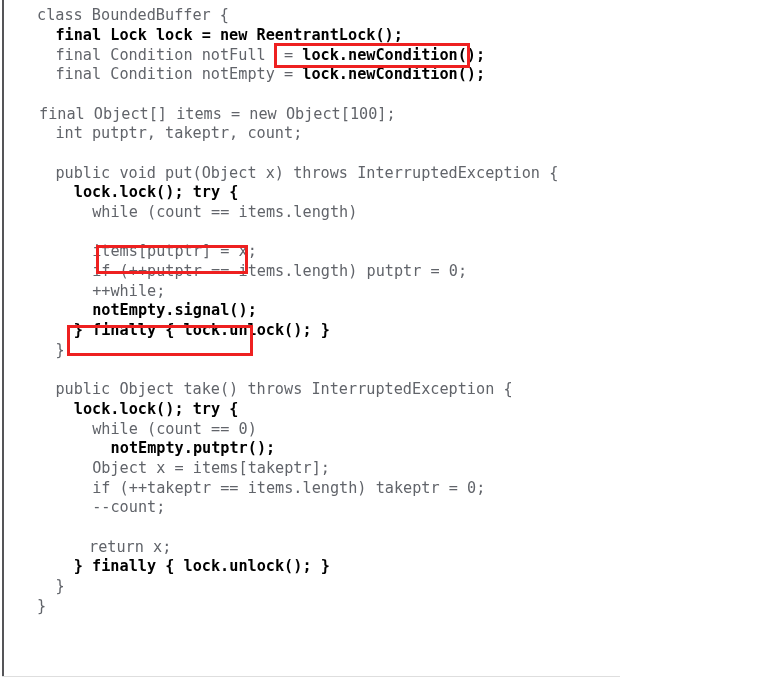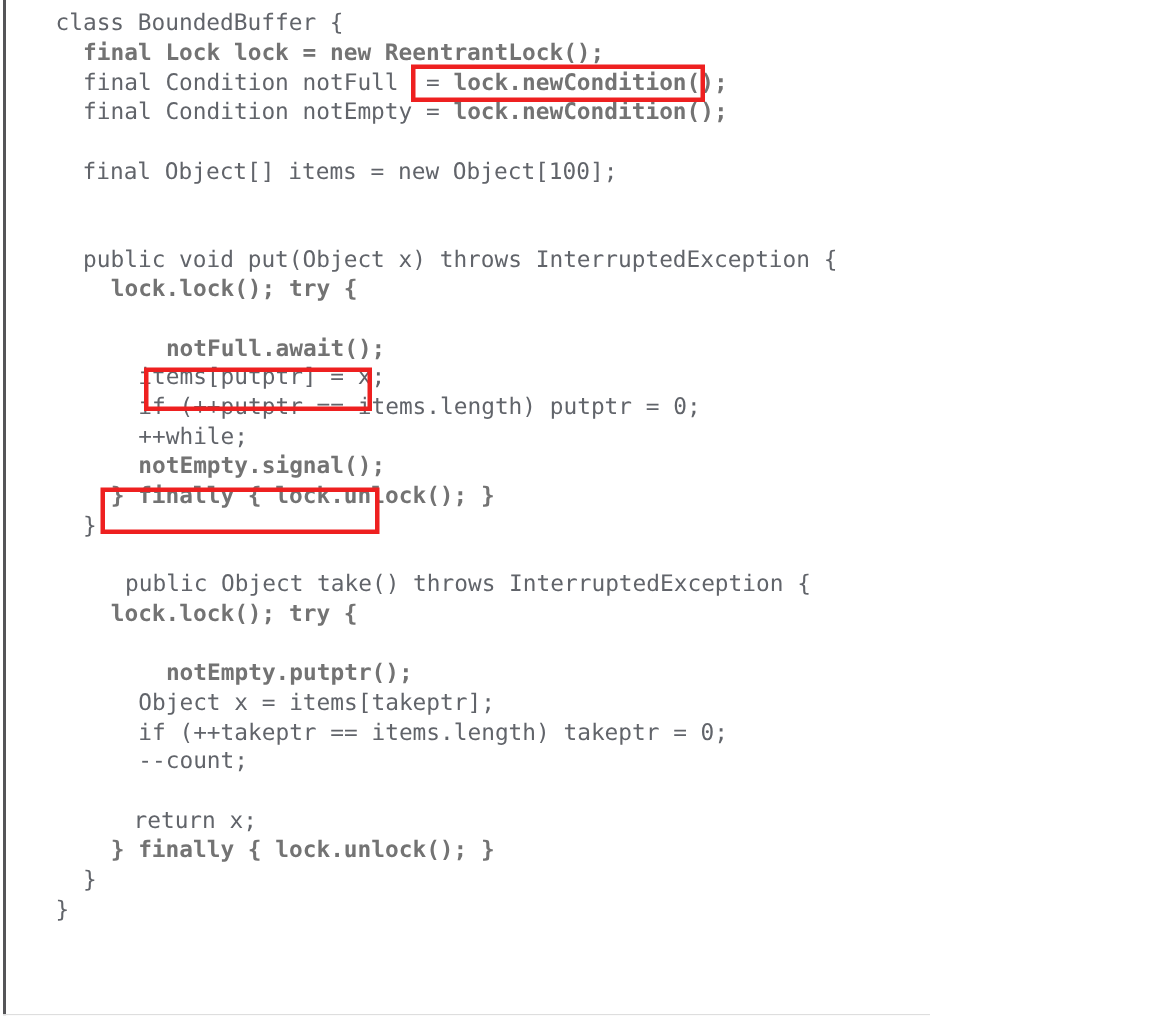--- a/index.html
+++ b/index.html
@@ -48,21 +48,21 @@
     height: 24px;
     letter-spacing: 0px;
     color: #5d6066;
   }
   .line .reg {
     font-weight: 400;
     color: #61646a;
   }
   .line .bold {
     font-weight: 700;
-    color: #737373;
+    color: #000000;
   }
   .box {
     position: absolute;
     border: 3px solid #ee2020;
     box-sizing: border-box;
     background: transparent;
     pointer-events: none;
   }
 </style>
 </head>
@@ -71,34 +71,36 @@
 <div id="page">
 
   <div id="left-rule"></div>
 
   <div id="code">
       <div class="line" style="top: 3.28px; left: 37px;"><span class="reg">class BoundedBuffer {</span></div>
       <div class="line" style="top: 22.96px; left: 55.4px;"><span class="bold">final Lock lock = new ReentrantLock();</span></div>
       <div class="line" style="top: 62.32px; left: 55.4px;"><span class="reg">final Condition notEmpty = </span><span class="bold">lock.newCondition();</span></div>
       <div class="line" style="top: 42.64px; left: 55.4px;"><span class="reg">final Condition notFull  = </span><span class="bold">lock.newCondition();</span></div>
       <div class="line" style="top: 82px; left: 37px;"> </div>
-      <div class="line" style="top: 101.68px; left: 55px; text-align: center;"><span class="reg">final Object[] items = new Object[100];</span></div>
+      <div class="line" style="top: 101.68px; left: 39px; text-align: center;"><span class="reg">final Object[] items = new Object[100];</span></div>
+      <div class="line" style="top: 121.36px; left: 55.4px;"><span class="reg">int putptr, takeptr, count;</span></div>
       <div class="line" style="top: 141.04px; left: 37px;"> </div>
       <div class="line" style="top: 160.72px; left: 55.4px; text-align: center;"><span class="reg">public void put(Object x) throws InterruptedException {</span></div>
       <div class="line" style="top: 180.4px; left: 73.8px;"><span class="bold">lock.lock(); try {</span></div>
-      <div class="line" style="top: 219.76px; left: 110.6px;"><span class="bold">notFull.await();</span></div>
+      <div class="line" style="top: 200.08px; left: 92.2px;"><span class="reg">while (count == items.length)</span></div>
       <div class="line" style="top: 239.44px; left: 92.2px;"><span class="reg">items[putptr] = x;</span></div>
       <div class="line" style="top: 259.12px; left: 92.2px;"><span class="reg">if (++putptr == items.length) putptr = 0;</span></div>
       <div class="line" style="top: 278.8px; left: 92.2px;"><span class="reg">++while;</span></div>
       <div class="line" style="top: 298.48px; left: 92.2px;"><span class="bold">notEmpty.signal();</span></div>
       <div class="line" style="top: 318.16px; left: 73.8px;"><span class="bold">} finally { lock.unlock(); }</span></div>
       <div class="line" style="top: 337.84px; left: 55.4px;"><span class="reg">}</span></div>
       <div class="line" style="top: 357.52px; left: 37px;"> </div>
-      <div class="line" style="top: 377.2px; left: 55.4px; margin-left: 28px;"><span class="reg">public Object take() throws InterruptedException {</span></div>
+      <div class="line" style="top: 377.2px; left: 55.4px;"><span class="reg">public Object take() throws InterruptedException {</span></div>
       <div class="line" style="top: 396.88px; left: 73.8px;"><span class="bold">lock.lock(); try {</span></div>
+      <div class="line" style="top: 416.56px; left: 92.2px;"><span class="reg">while (count == 0)</span></div>
       <div class="line" style="top: 436.24px; left: 110.6px;"><span class="bold">notEmpty.putptr();</span></div>
       <div class="line" style="top: 455.92px; left: 92.2px;"><span class="reg">Object x = items[takeptr];</span></div>
       <div class="line" style="top: 475.6px; left: 92.2px;"><span class="reg">if (++takeptr == items.length) takeptr = 0;</span></div>
       <div class="line" style="top: 495.28px; left: 92.2px;"><span class="reg">--count;</span></div>
       <div class="line" style="top: 534.64px; left: 89px;"><span class="reg">return x;</span></div>
       <div class="line" style="top: 554.32px; left: 73.8px;"><span class="bold">} finally { lock.unlock(); }</span></div>
       <div class="line" style="top: 574px; left: 55.4px;"><span class="reg">}</span></div>
       <div class="line" style="top: 593.68px; left: 37px;"><span class="reg">}</span></div>
     </div>
 

